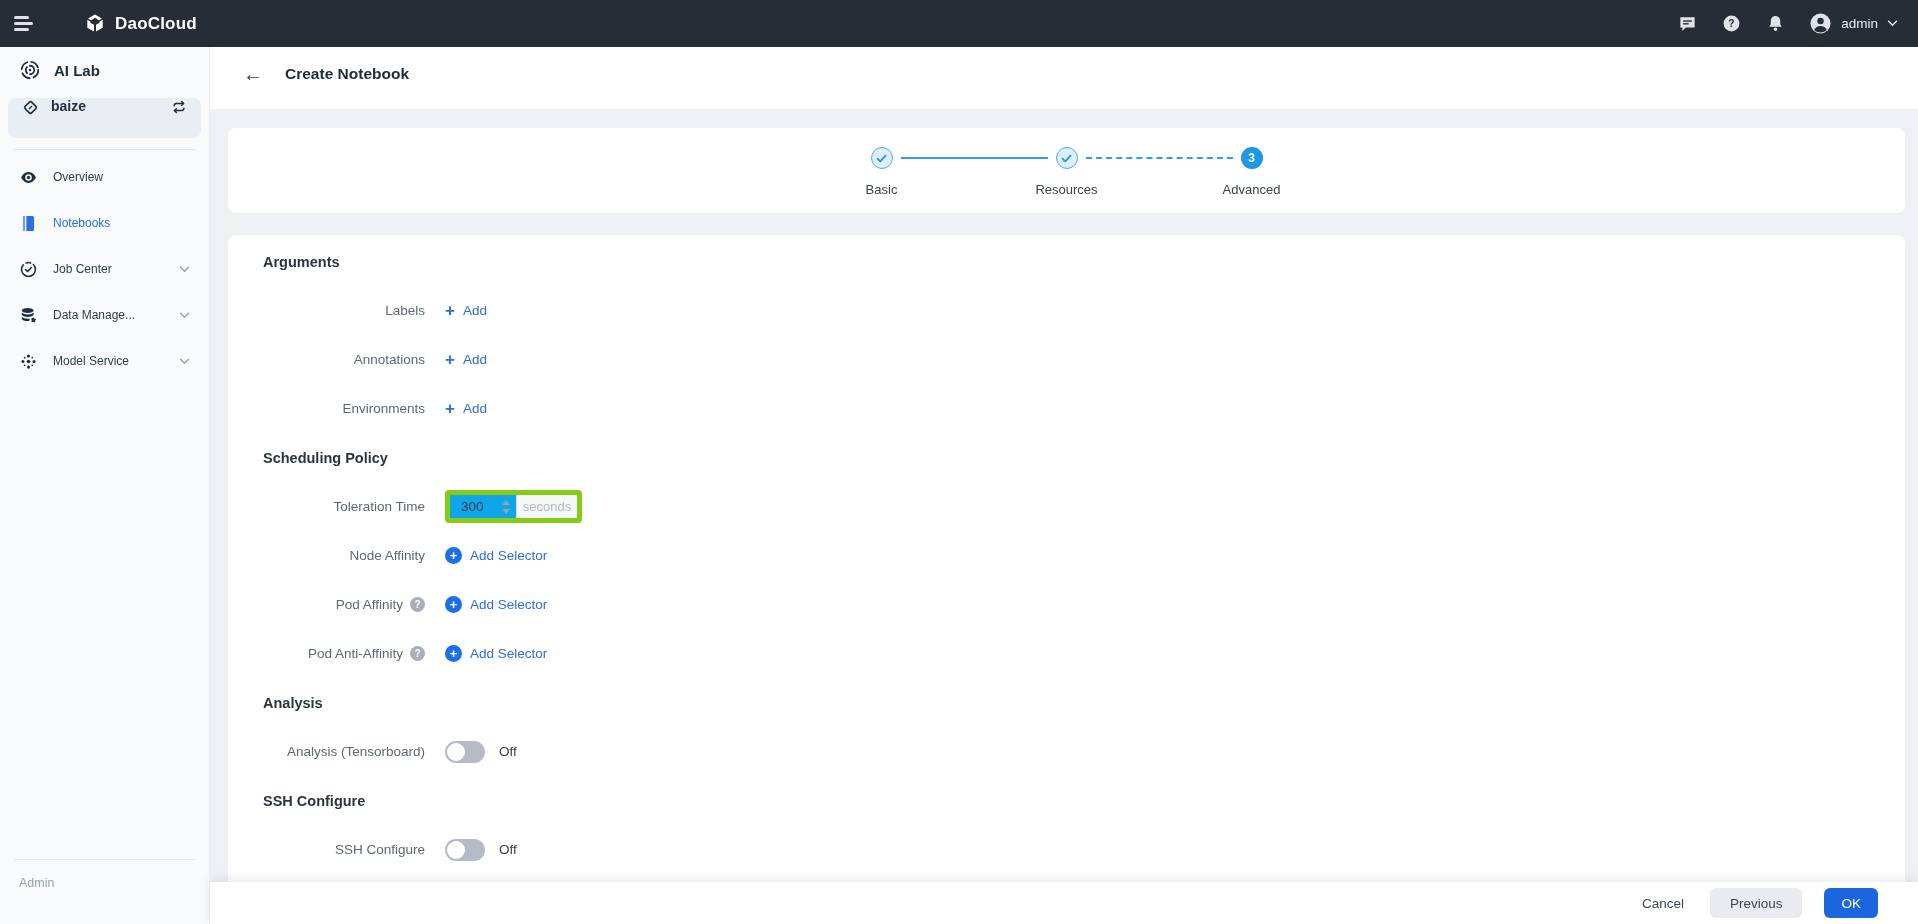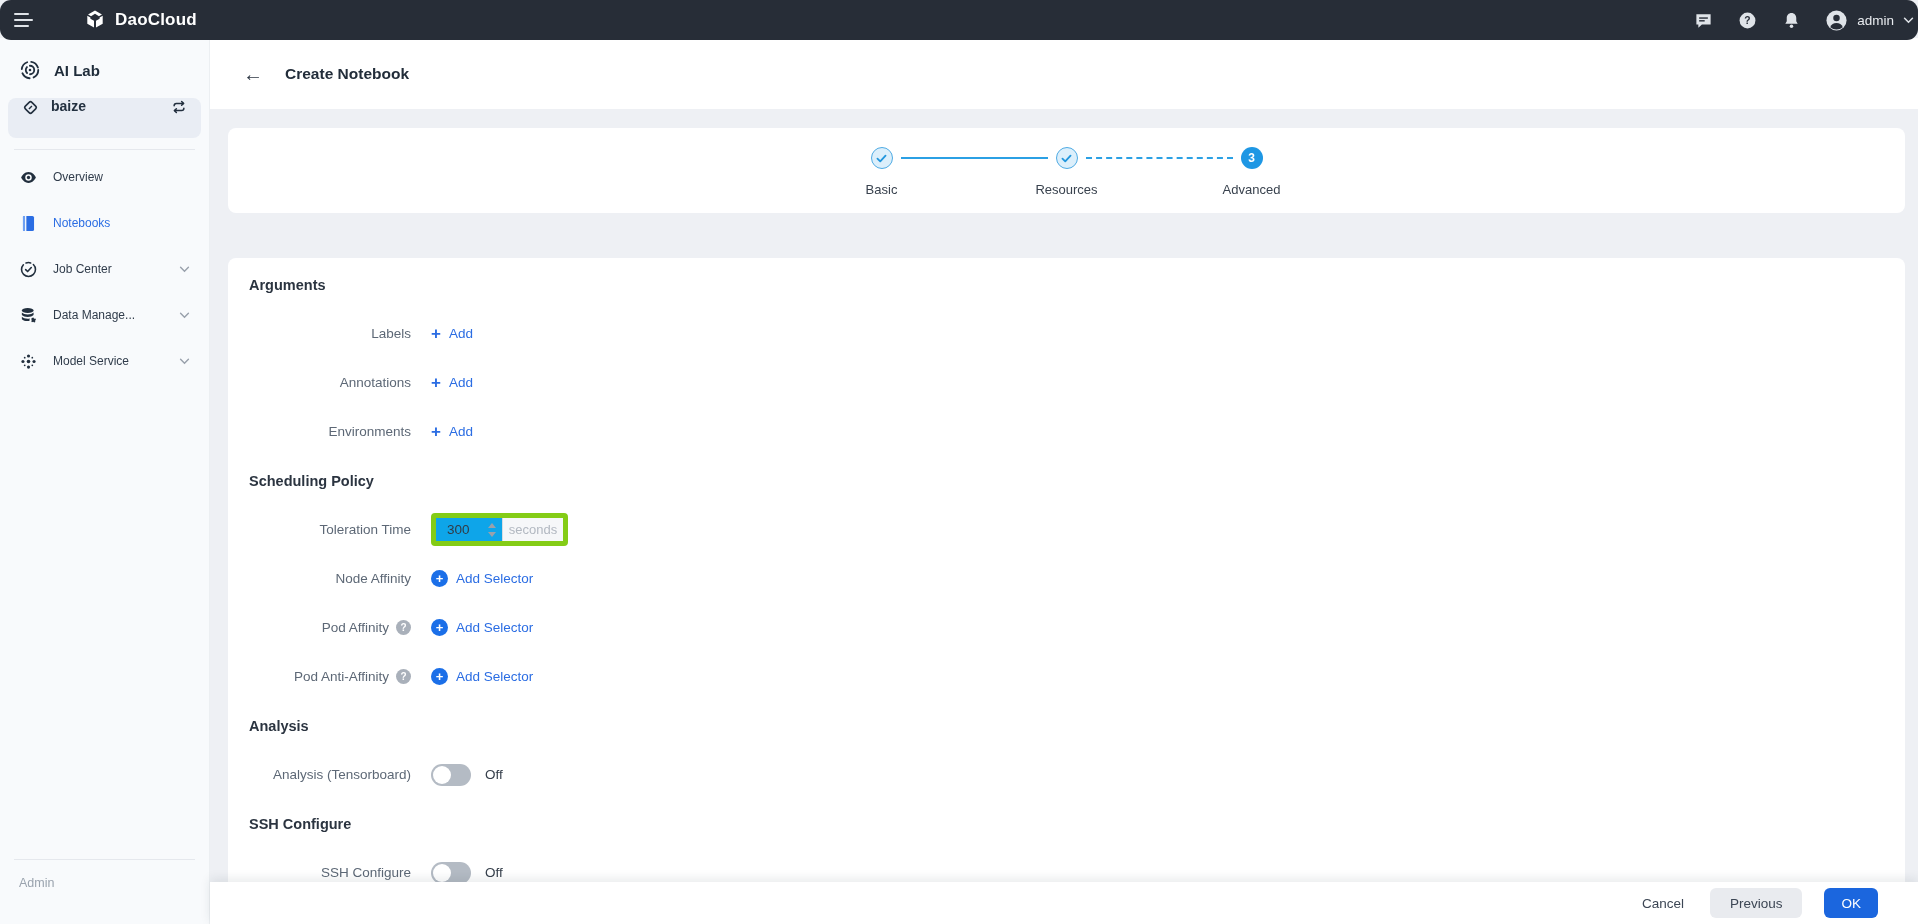--- a/index.html
+++ b/index.html
@@ -1,22 +1,22 @@
 <!DOCTYPE html>
 <html><head>
 <meta charset="utf-8">
 <style>
   * { box-sizing: border-box; margin: 0; padding: 0; }
   html,body { background:#dfe2e7; }
   body { font-family:"Liberation Sans", sans-serif; }
   .app { position:relative; width:1918px; height:924px; background:#eef0f4; overflow:hidden; }
 
   
-  .topbar { position:absolute; top:0; left:0; right:0; height:40px; background:#272d37;
-            display:flex; align-items:center; color:#e8ebef; padding:0 4px 0 14px; z-index:10;border-radius:11px; }
+  .topbar { position:absolute; top:0; left:0; right:0; height:47px; background:#272d37;
+            display:flex; align-items:center; color:#e8ebef; padding:0 20px 0 14px; z-index:10; }
   .hamburger { width:24px; height:18px; display:flex; flex-direction:column; justify-content:center; gap:3.5px; cursor:pointer; }
   .hamburger i { display:block; height:2.4px; background:#dfe3e8; border-radius:2px; }
   .hamburger i:nth-child(1){ width:15px; }
   .hamburger i:nth-child(2){ width:19px; }
   .hamburger i:nth-child(3){ width:15px; }
   .brand { display:flex; align-items:center; gap:9px; margin-left:46px; }
   .brand-name { font-size:17px; font-weight:700; letter-spacing:.2px; color:#fff; }
   .topbar-right { margin-left:auto; display:flex; align-items:center; gap:24px; }
   .tb-icon { width:20px; height:20px; display:flex; align-items:center; justify-content:center; cursor:pointer; }
   .user-chip { display:flex; align-items:center; gap:9px; cursor:pointer; }
@@ -58,21 +58,21 @@
   .step-circle { width:22px; height:22px; border-radius:50%; flex:none;
                  display:flex; align-items:center; justify-content:center; cursor:pointer; }
   .step-circle.complete { background:#dceffb; border:1px solid #4fabe4; }
   .step-circle.current  { background:#1e97e4; color:#fff; font-size:12px; font-weight:700; }
   .step-line { width:147px; border-top:2px solid #2ba0e4; margin:0 8px; }
   .step-line.dashed { border-top-style:dashed; }
   .step-labels { position:relative; height:30px; }
   .step-labels span { position:absolute; top:13px; transform:translateX(-50%);
                       font-size:13px; color:#39424e; white-space:nowrap; }
 
-  .form-card { top:149px; bottom:0; padding:2px 21px; overflow:hidden; }
+  .form-card { top:126px; bottom:0; padding:2px 35px; overflow:hidden; }
   .section-title { height:49px; display:flex; align-items:center;
                    font-size:14.5px; font-weight:700; color:#2b3440; }
   .frow { height:49px; display:flex; align-items:center; }
   .flabel { width:162px; flex:none; display:flex; justify-content:flex-end; align-items:center;
             gap:7px; font-size:13.5px; color:#5d6876; text-align:right; }
   .fcontrol { margin-left:20px; display:flex; align-items:center; }
 
   .add-link { display:flex; align-items:center; gap:8px; color:#2b6de3; font-size:13.5px; cursor:pointer; }
   .plus-glyph { font-size:17px; font-weight:700; line-height:1; margin-top:-1px; }
   .circle-plus { width:17px; height:17px; border-radius:50%; background:#1b6fe8; color:#fff;

